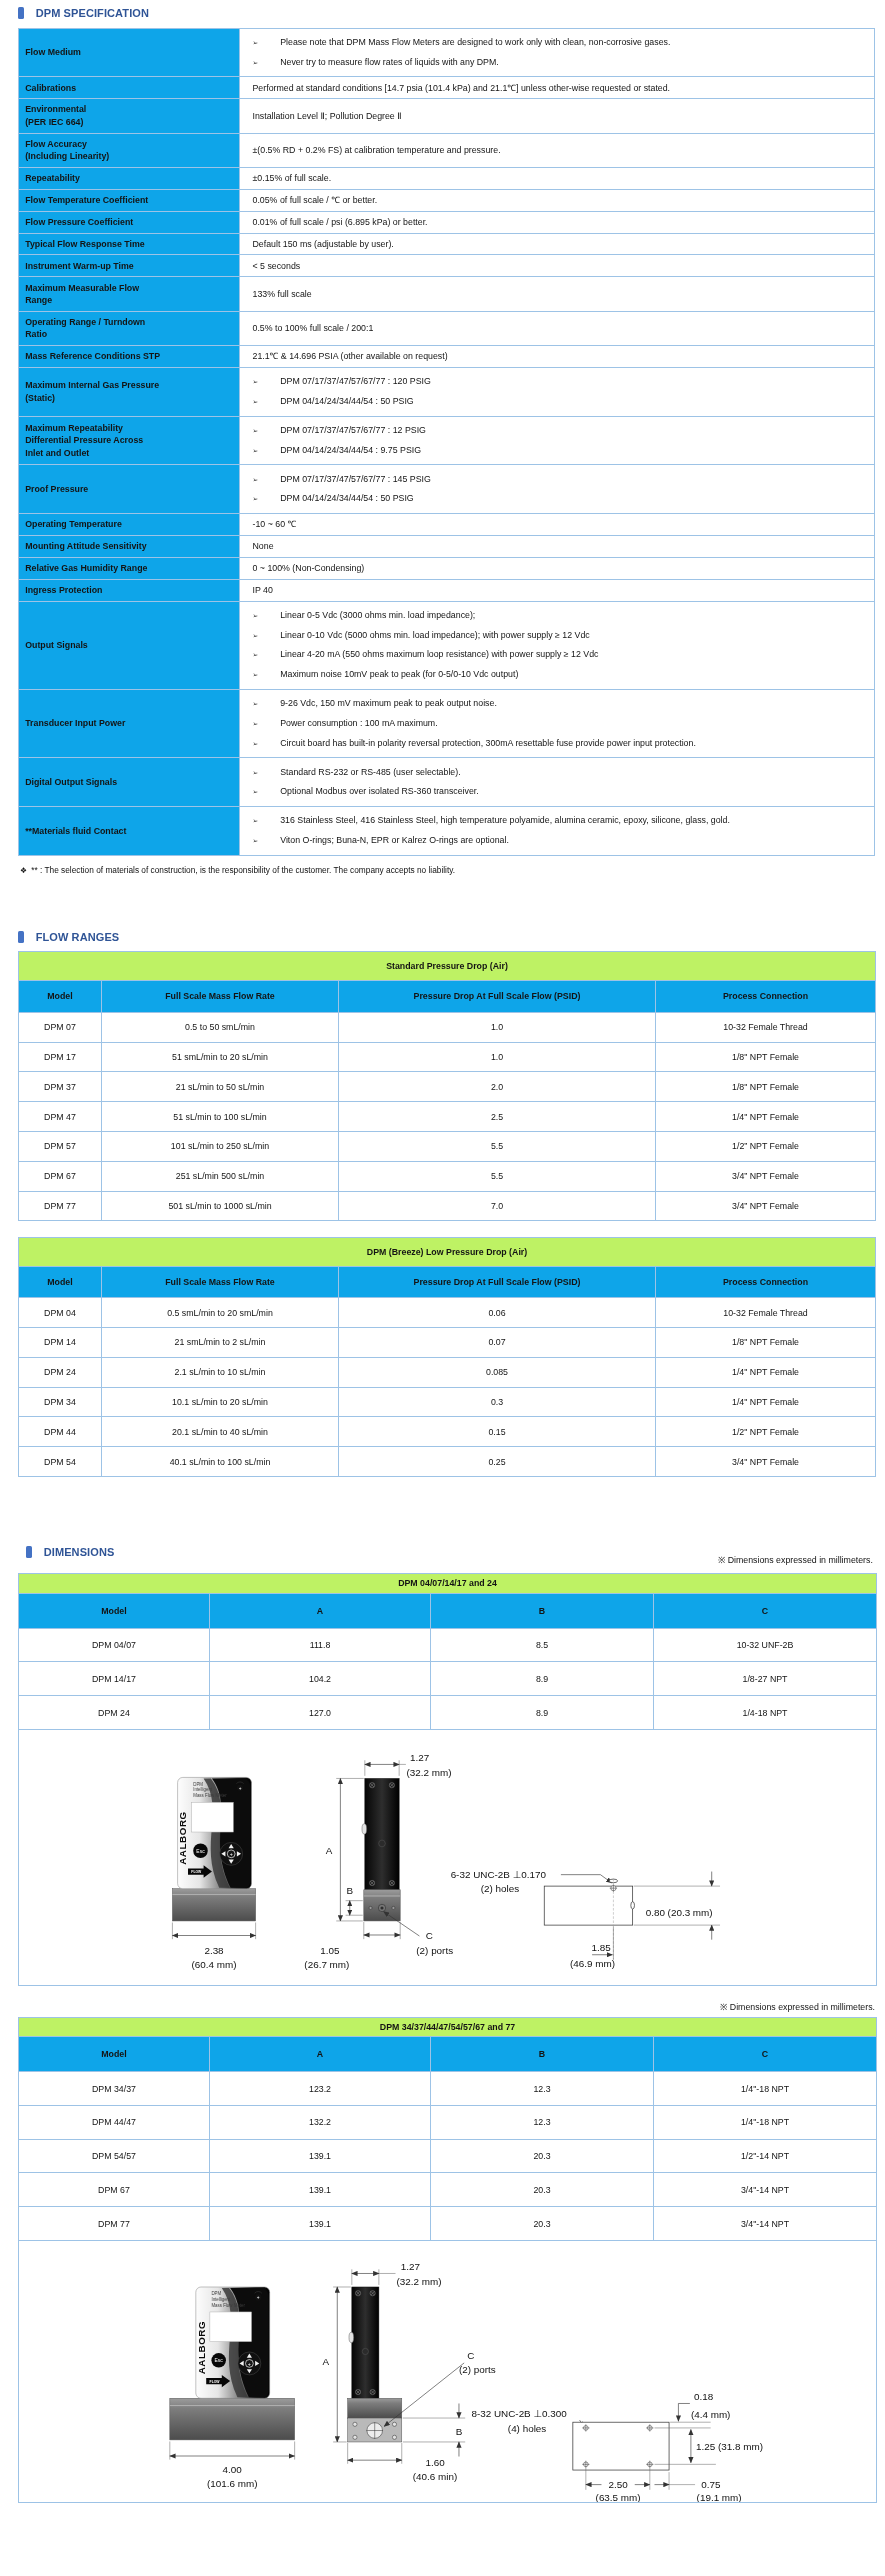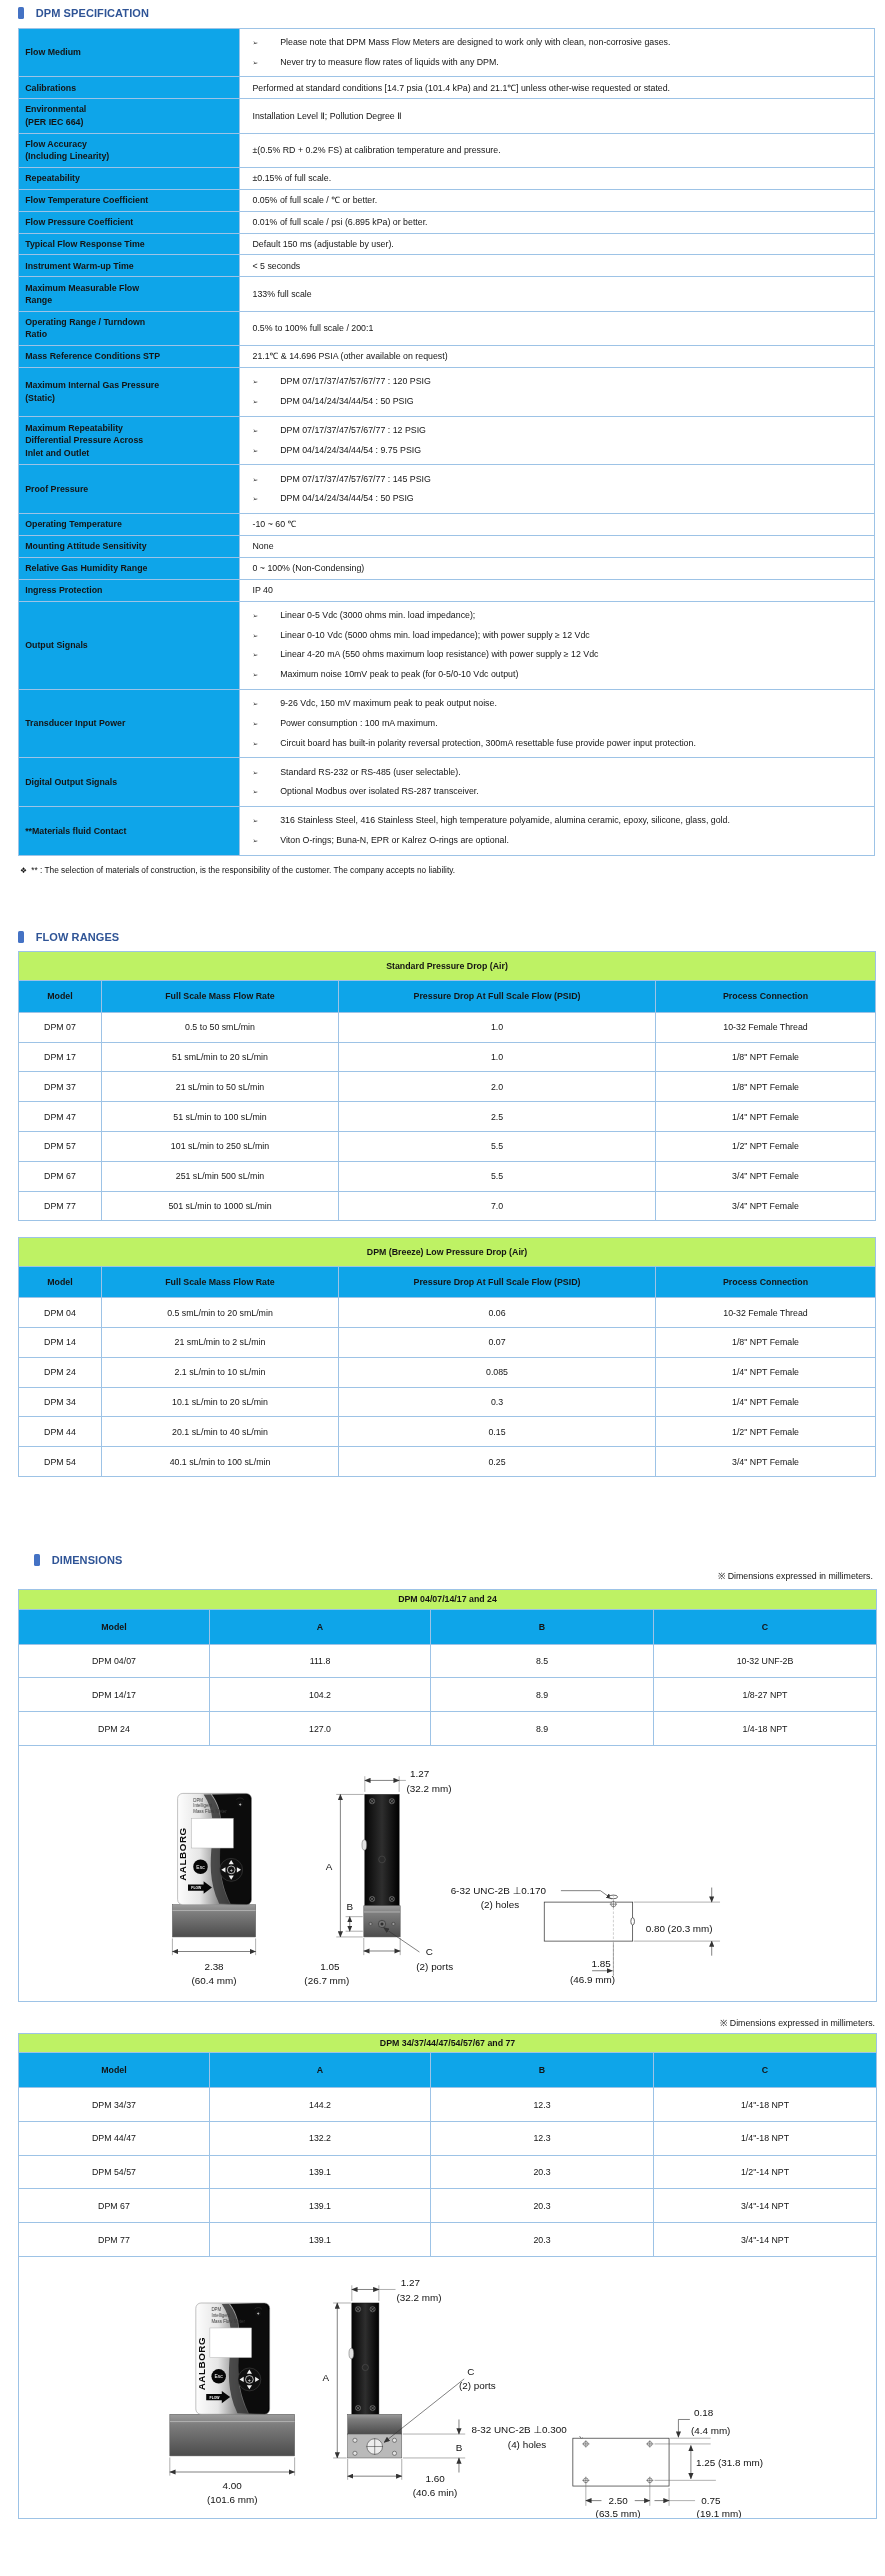--- a/index.html
+++ b/index.html
@@ -3,21 +3,21 @@
 <meta charset="utf-8">
 <style>
   html,body{margin:0;padding:0;background:#fff;}
   body{width:885px;font-family:"Liberation Sans",sans-serif;color:#141414;}
   .page{padding:7.3px 9.4px 15.6px 18px;}
   section{display:block;}
   .sec-header{display:flex;align-items:center;gap:12px;margin:0 0 8.3px 0;}
   .sec-marker{width:5.7px;height:12px;background:#4472C4;border-radius:1.6px;flex:0 0 auto;}
   .sec-title{font-size:11px;font-weight:bold;color:#2F5496;margin:0;letter-spacing:0.1px;}
   .hdr-row{display:flex;align-items:flex-end;justify-content:space-between;margin-bottom:7.3px;}
-  .hdr-row .sec-header{margin:16px;}
+  .hdr-row .sec-header{margin:8px;}
   .mm-note{font-size:8.8px;color:#111;padding-right:2.1px;}
 
   table{border-collapse:collapse;table-layout:fixed;width:857px;background:#fff;}
   td{border:0.5px solid #9DC3E6;}
 
   
   .spec-table .label-cell{background:#0ea5e9;font-weight:bold;font-size:8.8px;line-height:12.5px;padding:4.2px 5.2px 4.2px 6.2px;vertical-align:middle;}
   .spec-table .value-cell{font-size:8.8px;line-height:12.5px;padding:4.2px 7.3px 4.2px 12.5px;vertical-align:middle;}
   .bullet-line{display:flex;align-items:baseline;gap:22px;padding:3.1px 0;}
   .bullet-glyph{font-size:6.8px;flex:0 0 auto;color:#222;}
@@ -302,21 +302,21 @@
             <td class="label-cell">
               <div>Digital Output Signals</div>
             </td>
             <td class="value-cell">
               <div class="bullet-line">
                 <span class="bullet-glyph">➢</span>
                 <span>Standard RS-232 or RS-485 (user selectable).</span>
               </div>
               <div class="bullet-line">
                 <span class="bullet-glyph">➢</span>
-                <span>Optional Modbus over isolated RS-287 transceiver.</span>
+                <span>Optional Modbus over isolated RS-360 transceiver.</span>
               </div>
             </td>
           </tr>
           <tr>
             <td class="label-cell">
               <div>**Materials fluid Contact</div>
             </td>
             <td class="value-cell">
               <div class="bullet-line">
                 <span class="bullet-glyph">➢</span>
@@ -661,21 +661,21 @@
             <td class="title-cell" colspan="4">DPM 34/37/44/47/54/57/67 and 77</td>
           </tr>
           <tr>
             <td class="header-cell">Model</td>
             <td class="header-cell">A</td>
             <td class="header-cell">B</td>
             <td class="header-cell">C</td>
           </tr>
           <tr>
             <td class="body-cell">DPM 34/37</td>
-            <td class="body-cell">144.2</td>
+            <td class="body-cell">123.2</td>
             <td class="body-cell">12.3</td>
             <td class="body-cell">1/4"-18 NPT</td>
           </tr>
           <tr>
             <td class="body-cell">DPM 44/47</td>
             <td class="body-cell">132.2</td>
             <td class="body-cell">12.3</td>
             <td class="body-cell">1/4"-18 NPT</td>
           </tr>
           <tr>

